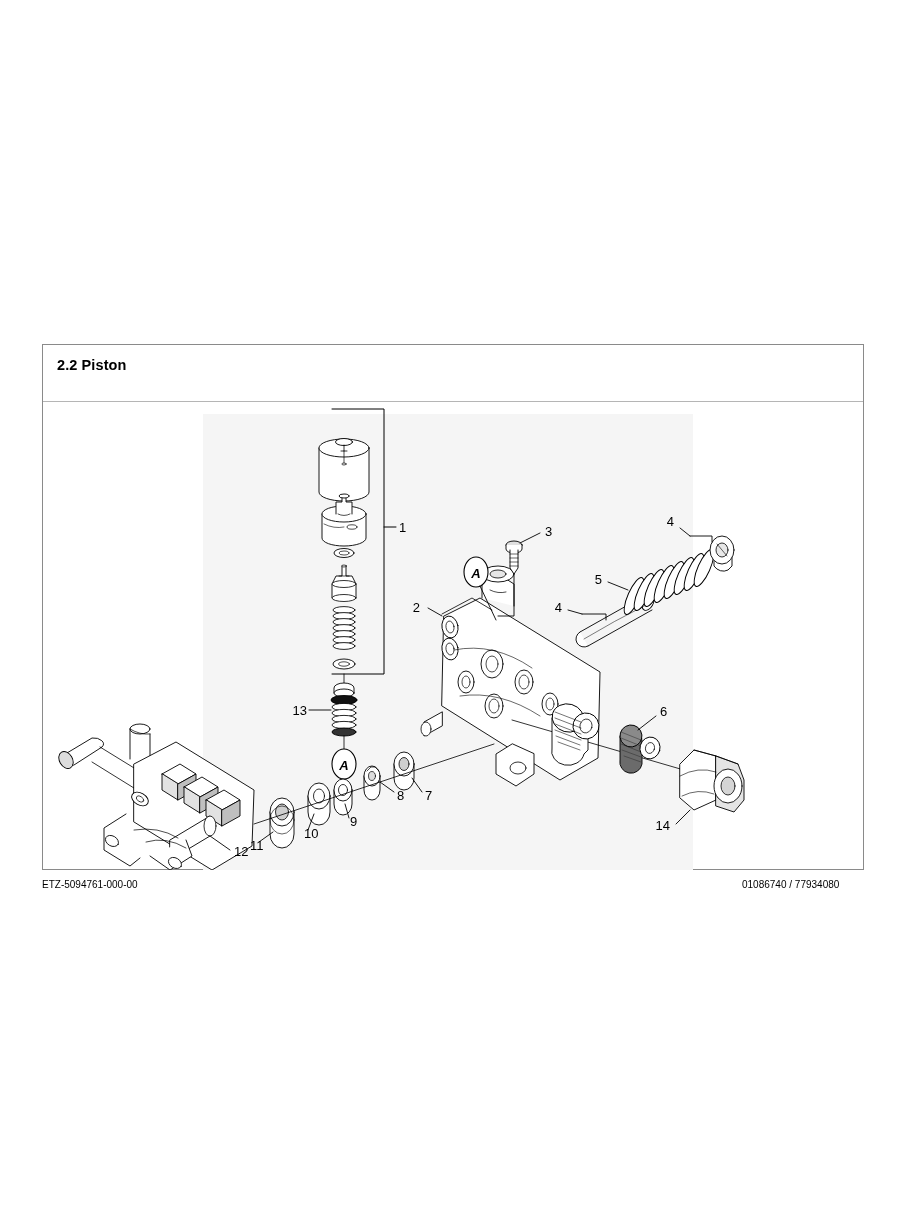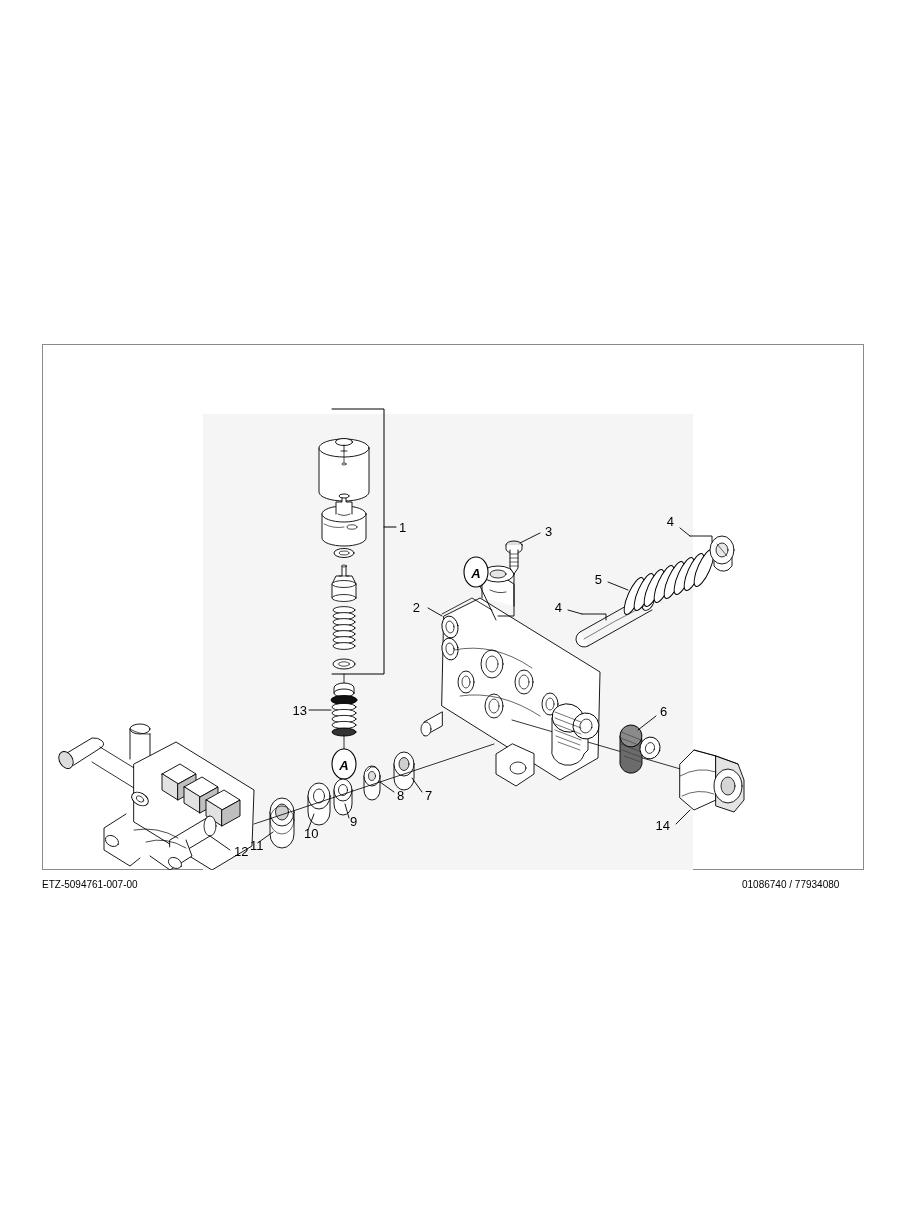--- a/index.html
+++ b/index.html
@@ -87,20 +87,23 @@
     fill: #000;
   }
   .lbl { font-size: 13.5px; }
   .ref-letter { font-size: 14px; font-style: italic; font-weight: bold; }
 </style>
 </head>
 <body>
 
 <div id="page-frame">
 
+  <div id="section-header">
+    <div id="section-title">2.2 Piston</div>
+  </div>
 
   <div id="drawing-panel"></div>
 
 </div>
 
 <svg id="parts-svg" viewBox="0 0 822 526">
   <g fill="none" stroke="#000" stroke-width="0.9" stroke-linejoin="round" stroke-linecap="round">
 
     <g>
 
@@ -417,14 +420,14 @@
     <text class="lbl" x="208" y="506" text-anchor="start">11</text>
     <text class="lbl" x="192" y="512" text-anchor="start">12</text>
     <text class="lbl" x="265" y="371" text-anchor="end">13</text>
     <text class="lbl" x="628" y="486" text-anchor="end">14</text>
 
     <text class="ref-letter" x="434" y="234" text-anchor="middle">A</text>
     <text class="ref-letter" x="302" y="426" text-anchor="middle">A</text>
   </g>
 </svg>
 
-<div id="footer-left">ETZ-5094761-007-00</div>
+<div id="footer-left">ETZ-5094761-000-00</div>
 <div id="footer-right">01086740 / 77934080</div>
 
 </body></html>

